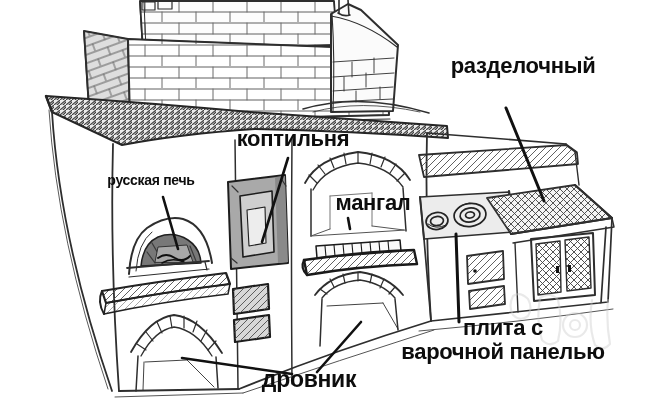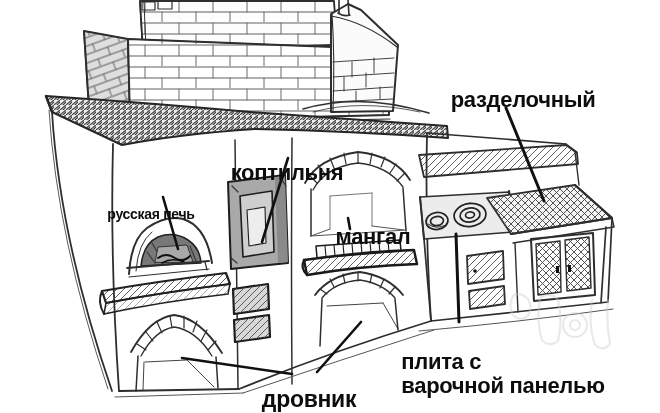--- a/index.html
+++ b/index.html
@@ -6,21 +6,21 @@
   #stage{
     position:relative; width:660px; height:413px; overflow:hidden;
     background:#ffffff;
     font-family:"Liberation Sans", sans-serif;
   }
   #sketch{position:absolute; left:0; top:0;}
   .lbl{
     position:absolute; transform:translateX(-50%);
     font:700 22px/24px "Liberation Sans", sans-serif;
     color:#0d0d0d; white-space:nowrap; letter-spacing:-0.3px;
-    margin-top:34px;
+    text-align:center;
   }
   .lbl.small{font-size:14px;}
   .lbl.big{font-size:23px;}
 </style>
 </head>
 <body>
 
 <div id="stage">
 
 <svg id="sketch" width="660" height="413" viewBox="0 0 660 413" stroke-linecap="round" stroke-linejoin="round">
@@ -238,28 +238,28 @@
     <path d="M513,296 Q508,306 513,315 Q520,322 528,316 Q533,308 528,299 Q520,291 513,296 Z"></path>
     <path d="M540,298 Q536,320 542,340 Q550,348 558,341 Q563,320 558,300 Q550,291 540,298 Z"></path>
     <circle cx="575" cy="325" r="12"></circle>
     <circle cx="575" cy="325" r="5"></circle>
     <path d="M592,300 Q588,325 595,345 Q603,352 610,344 Q606,322 608,300"></path>
   </g>
 </svg>
 
 <div class="lbl small" style="left:151px; top:168px">русская печь</div>
 
-<div class="lbl" style="left:287px; top:127px">коптильня</div>
+<div class="lbl" style="left:293px; top:127px">коптильня</div>
 
 <div class="lbl" style="left:373px; top:191px">мангал</div>
 
 <div class="lbl" style="left:523px; top:54px">
   <div>разделочный</div>
 </div>
 
 <div class="lbl" style="left:503px; top:316px">
   <div>плита с</div>
   <div>варочной панелью</div>
 </div>
 
-<div class="lbl big" style="left:309px; top:353px">дровник</div>
+<div class="lbl big" style="left:309px; top:367px">дровник</div>
 
 </div>
 
 </body></html>

